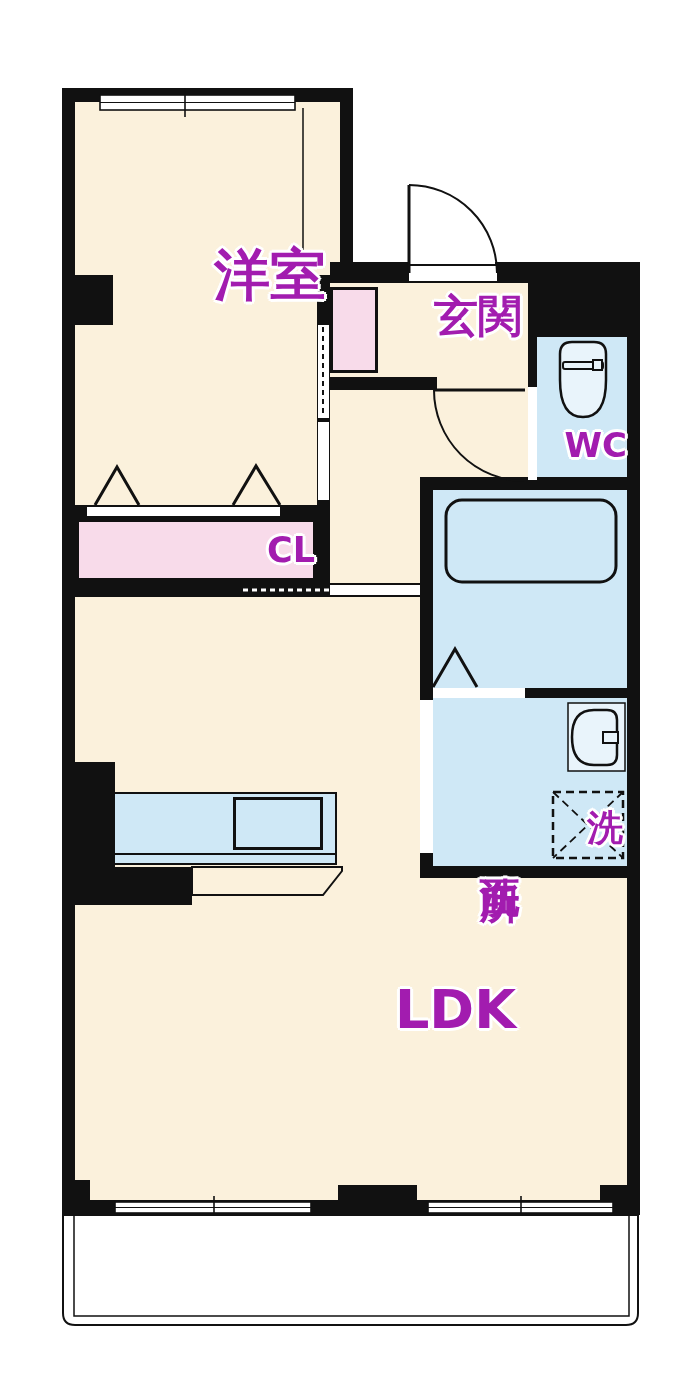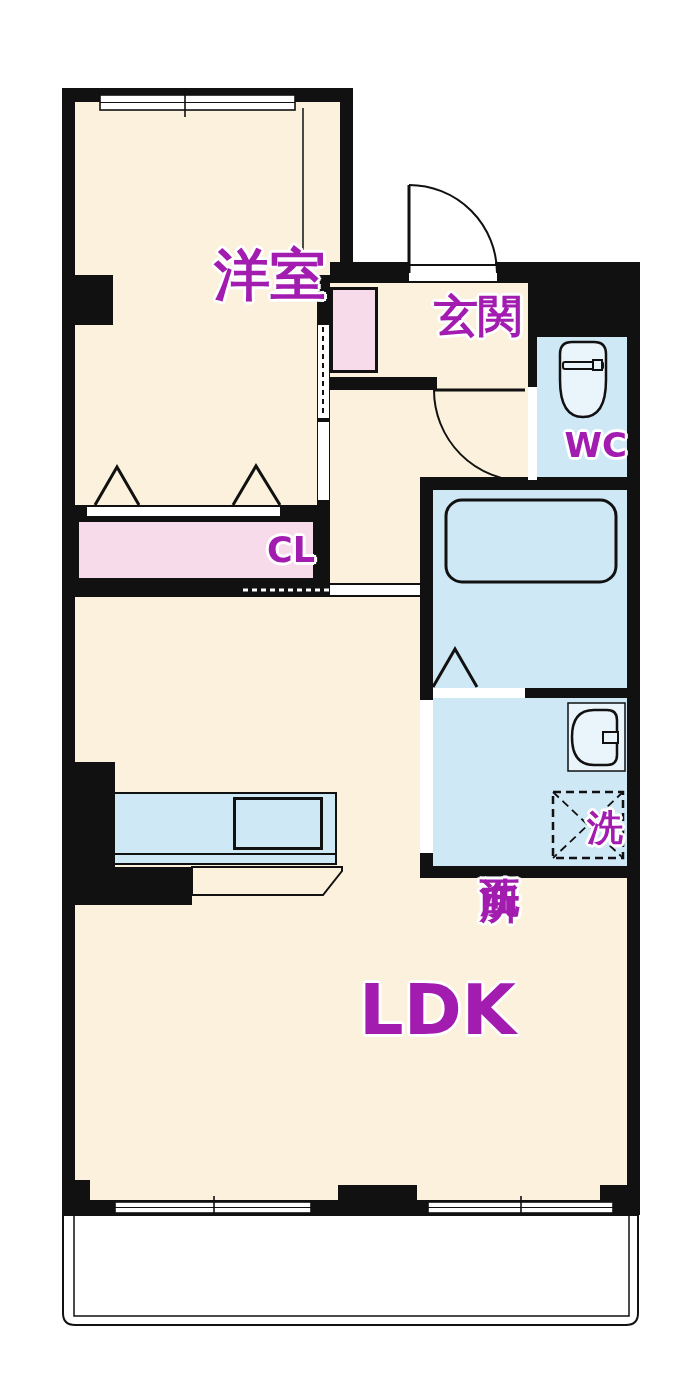--- a/index.html
+++ b/index.html
@@ -137,17 +137,17 @@
   </svg>
 
   <div class="lbl" style="left:96px;top:238px;width:230px;font-size:56px;line-height:74px;">
     <div>洋室</div>
   </div>
   <div class="lbl" style="left:382px;top:292px;width:140px;font-size:44px;line-height:48px;">玄関</div>
   <div class="lbl" style="left:537px;top:426px;width:90px;font-size:34px;line-height:38px;">WC</div>
   <div class="lbl" style="left:85px;top:524px;width:230px;font-size:35px;line-height:52px;">CL</div>
   <div class="lbl" style="left:476px;top:714px;width:46px;font-size:40px;line-height:44px;writing-mode:vertical-rl;text-orientation:upright;letter-spacing:3px;height:140px;">洗面所</div>
   <div class="lbl" style="left:553px;top:808px;width:70px;font-size:36px;line-height:40px;">洗</div>
-  <div class="lbl" style="left:196px;top:970px;width:320px;font-size:70px;line-height:80px;">
+  <div class="lbl" style="left:196px;top:970px;width:320px;font-size:54px;line-height:80px;">
     <div>LDK</div>
   </div>
 
 </div>
 
 </body></html>

